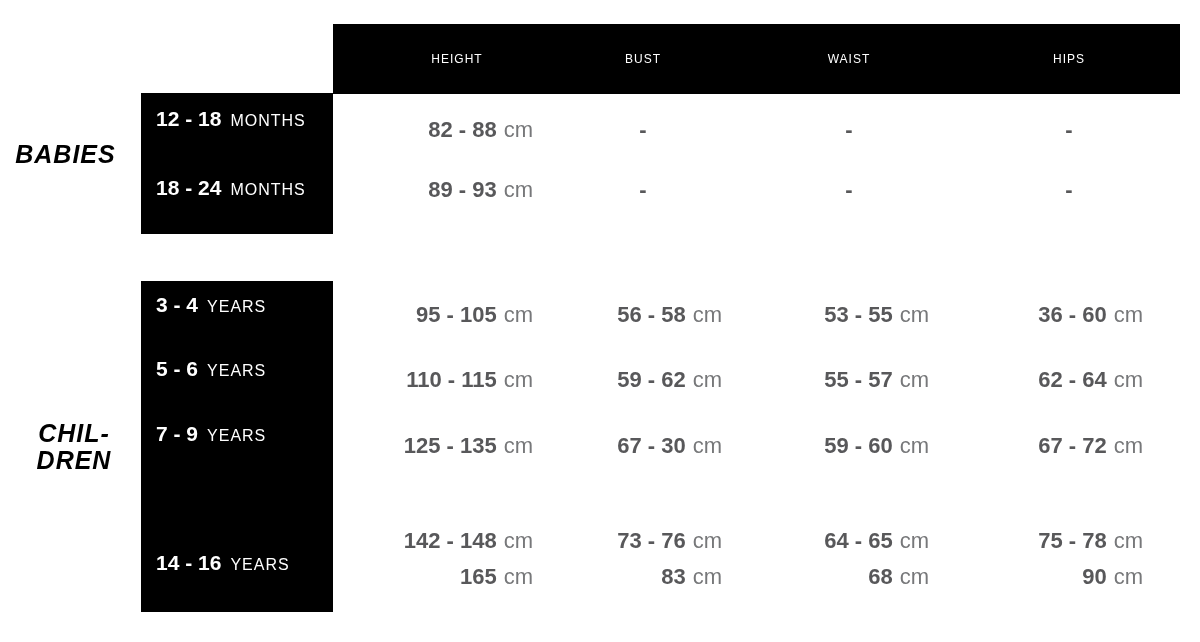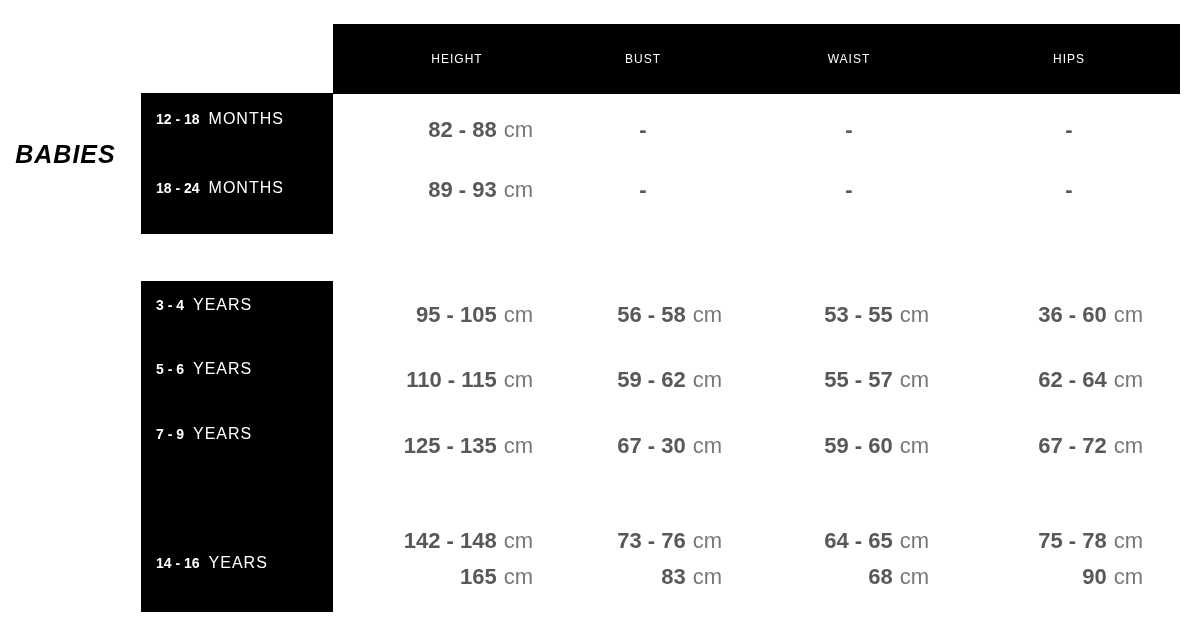--- a/index.html
+++ b/index.html
@@ -14,21 +14,21 @@
   .hlabel{position:absolute;top:59px;transform:translate(-50%,-50%);color:#ffffff;
           font-size:12px;letter-spacing:1px;white-space:nowrap;}
   .h0{left:457px}.h1{left:643px}.h2{left:849px}.h3{left:1069px}
 
   .grouplabel{position:absolute;color:#000000;font-weight:bold;font-style:italic;
               font-size:25px;letter-spacing:1px;white-space:nowrap;}
   .gl-babies{left:0;width:131px;top:154px;transform:translateY(-50%);text-align:center;}
   .gl-children{left:18px;width:112px;top:420px;text-align:center;line-height:27px;white-space:normal;}
 
   .rowlabel{position:absolute;left:156px;transform:translateY(-50%);color:#ffffff;white-space:nowrap;}
-  .rowlabel .age{font-weight:bold;font-size:14px;}
+  .rowlabel .age{font-weight:bold;font-size:21px;}
   .rowlabel .ageunit{font-size:16px;letter-spacing:1px;margin-left:9px;}
   .t0{top:119px}.t1{top:188px}.t2{top:305px}.t3{top:369px}.t4{top:434px}.t5{top:498px}.t6{top:563px}
 
   .cell{position:absolute;transform:translateY(-50%);white-space:nowrap;text-align:left;}
   .cell .num{font-weight:bold;font-size:22px;color:#58585a;}
   .cell .unit{font-size:22px;color:#77787a;margin-left:7px;}
   .cell .unit:empty{display:none;}
   .d0{top:130px}.d1{top:190px}.d2{top:315px}.d3{top:380px}.d4{top:446px}.d5{top:541px}.d6{top:577px}
   .c-height{right:667px}.c-bust{right:478px}.c-waist{right:271px}.c-hips{right:57px}
   .dash{transform:translate(-50%,-50%);text-align:center;}
@@ -43,20 +43,24 @@
   <div class="hlabel h0">HEIGHT</div>
   <div class="hlabel h1">BUST</div>
   <div class="hlabel h2">WAIST</div>
   <div class="hlabel h3">HIPS</div>
 
   <div class="blackbox box-babies"></div>
   <div class="blackbox box-children"></div>
 
   <div class="grouplabel gl-babies">
     <span>BABIES</span>
+  </div>
+  <div class="grouplabel gl-children">
+    <span>CHIL-</span><br>
+    <span>DREN</span>
   </div>
 
   <div class="rowlabel t0">
     <span class="age">12 - 18</span><span class="ageunit">MONTHS</span>
   </div>
   <div class="rowlabel t1">
     <span class="age">18 - 24</span><span class="ageunit">MONTHS</span>
   </div>
 
   <div class="rowlabel t2">

